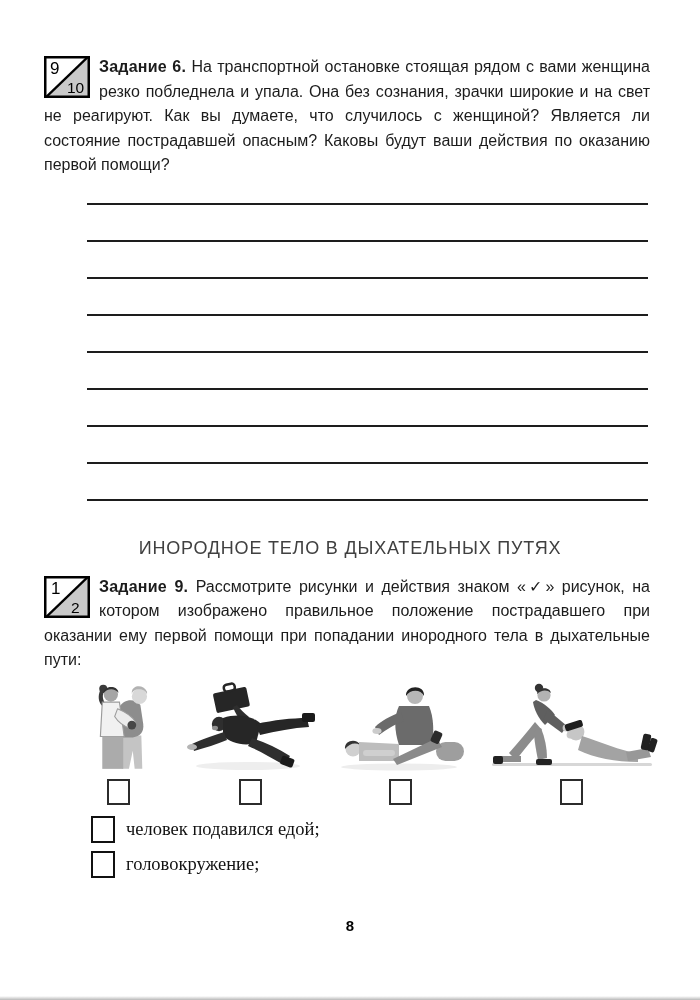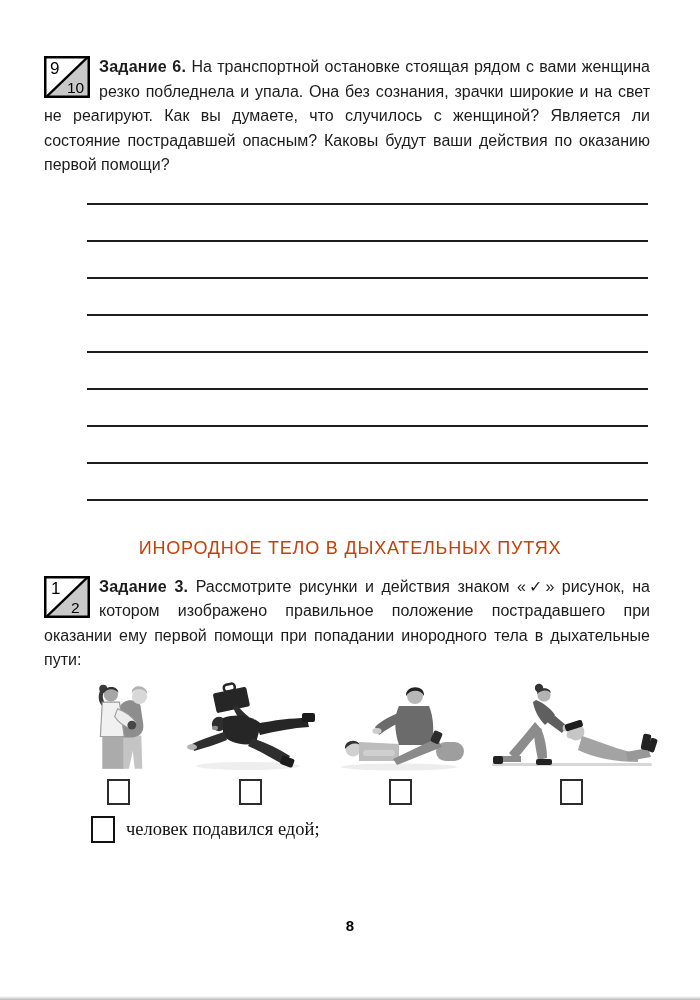--- a/index.html
+++ b/index.html
@@ -22,21 +22,21 @@
   .badge{float:left;width:46px;height:42px;margin:1px 9px 2px 0;}
   .badge svg{display:block;}
   .badge text{font-family:"Liberation Sans",sans-serif;fill:#000;}
   
   .answer-lines{margin:0 52px 0 87px;}
   .answer-line{height:35px;border-bottom:2px solid #1d1d1d;}
   .answer-line:first-child{height:25px;}
   
   .section-heading{
     margin:37px 40px 0 40px;text-align:center;
-    font-size:18px;font-weight:400;letter-spacing:.8px;color:#c2410c;
+    font-size:18px;font-weight:400;letter-spacing:.8px;color:#404040;
   }
   
   .figures-row{
     margin:7px 42px 0 68px;display:flex;justify-content:space-between;
     align-items:flex-end;
   }
   .figure-cell{display:flex;flex-direction:column;align-items:center;}
   .figure-cell svg{display:block;}
   .checkbox{
     width:23px;height:26px;border:2.5px solid #2c2c2c;background:#fff;
@@ -97,21 +97,21 @@
   <section class="task task-1">
     <div class="badge">
       <svg viewBox="0 0 46 42" width="46" height="42">
         <polygon points="45,1 45,41 1,41" fill="#c9c9c9"></polygon>
         <rect x="1.25" y="1.25" width="43.5" height="39.5" fill="none" stroke="#000" stroke-width="2.5"></rect>
         <line x1="-2" y1="45" x2="48" y2="-3" stroke="#000" stroke-width="2.4"></line>
         <text x="7" y="18" font-size="17">1</text>
         <text x="27" y="37" font-size="15.5">2</text>
       </svg>
     </div>
-    <p class="task-text"><b>Задание 3.</b> <span>Рассмотрите рисунки и действия знаком «✓» рисунок, на котором изображено правильное положение пострадавшего при оказании ему первой помощи при попадании инородного тела в дыхательные пути:</span></p>
+    <p class="task-text"><b>Задание 9.</b> <span>Рассмотрите рисунки и действия знаком «✓» рисунок, на котором изображено правильное положение пострадавшего при оказании ему первой помощи при попадании инородного тела в дыхательные пути:</span></p>
   </section>
 
   <div class="figures-row">
 
     <div class="figure-cell">
       <svg width="100" height="92" viewBox="0 0 105 92">
 
         <path d="M57,56 L77,56 L78,91 L70,91 L68,72 L64,91 L57,91 Z" fill="#c4c4c4"></path>
         <path d="M54,26 C58,18 70,16 76,24 L79,44 C80,52 76,57 68,58 L56,58 C51,50 51,34 54,26 Z" fill="#8d8d8d"></path>
         <circle cx="75" cy="15" r="8" fill="#d8d8d8"></circle>
@@ -206,17 +206,21 @@
       <div class="checkbox"></div>
     </div>
   </div>
 
 
   <div class="options">
     <div class="option-row">
       <span class="checkbox small"></span>
       <span class="option-label">человек подавился едой;</span>
     </div>
+    <div class="option-row">
+      <span class="checkbox small"></span>
+      <span class="option-label">головокружение;</span>
+    </div>
   </div>
 
   <div class="page-number">8</div>
   <div class="page-bottom-shade"></div>
 </div>
 
 </body></html>

